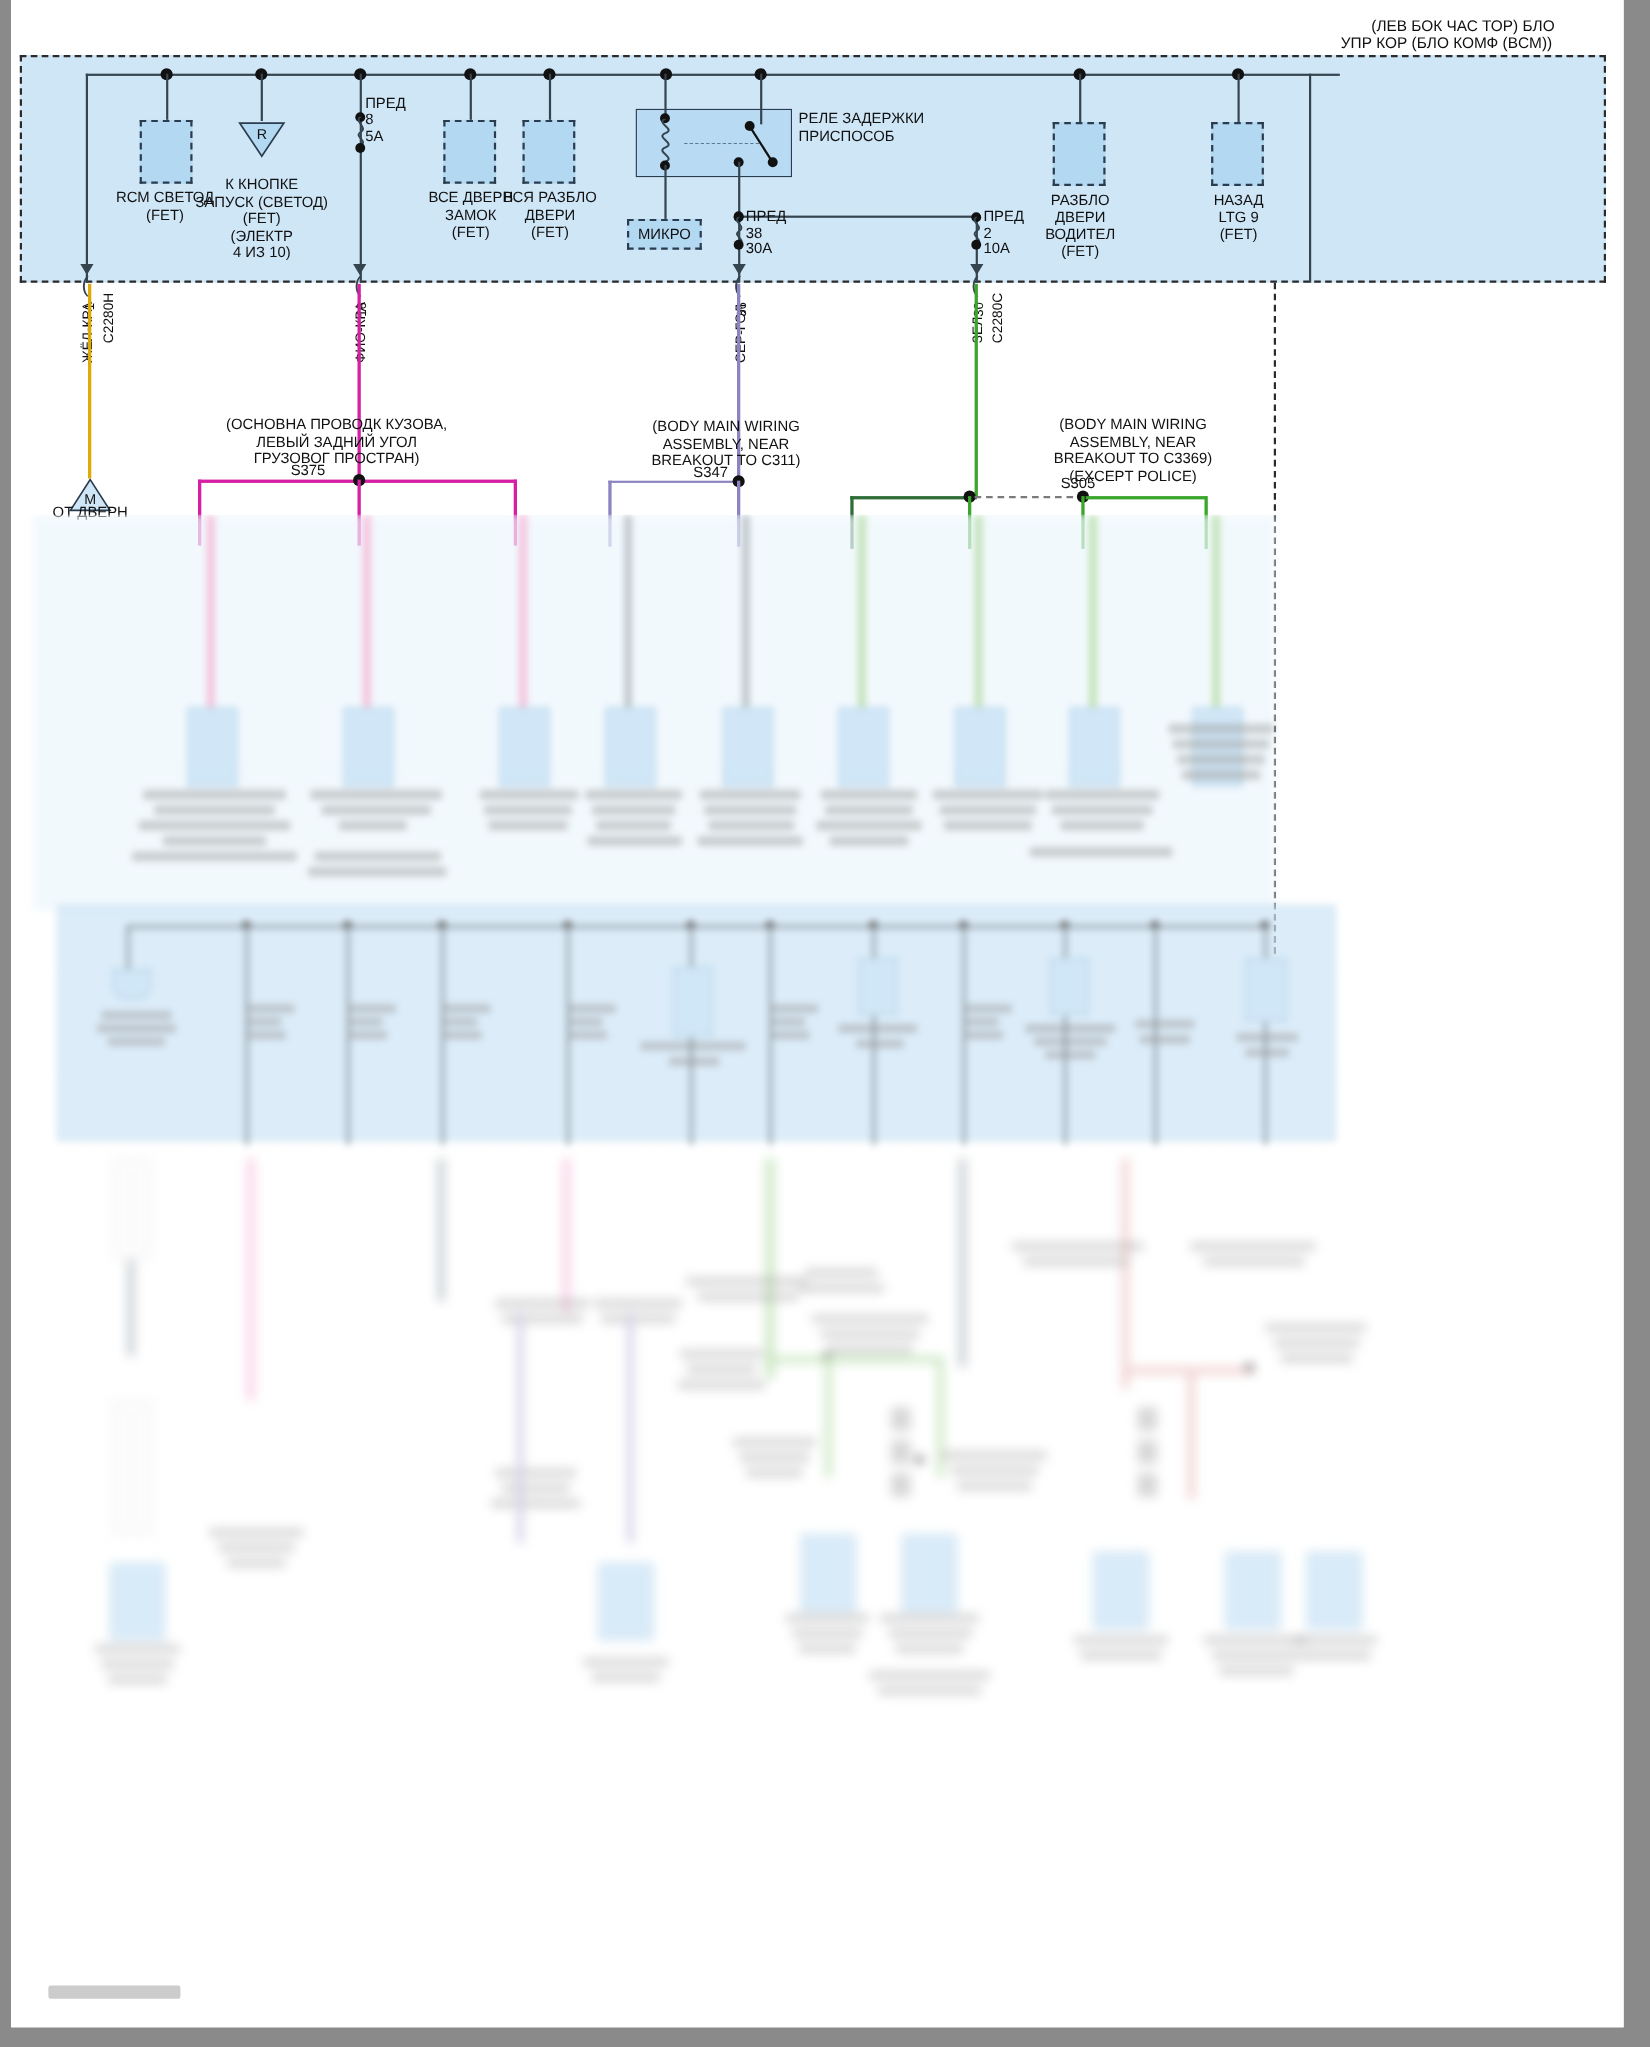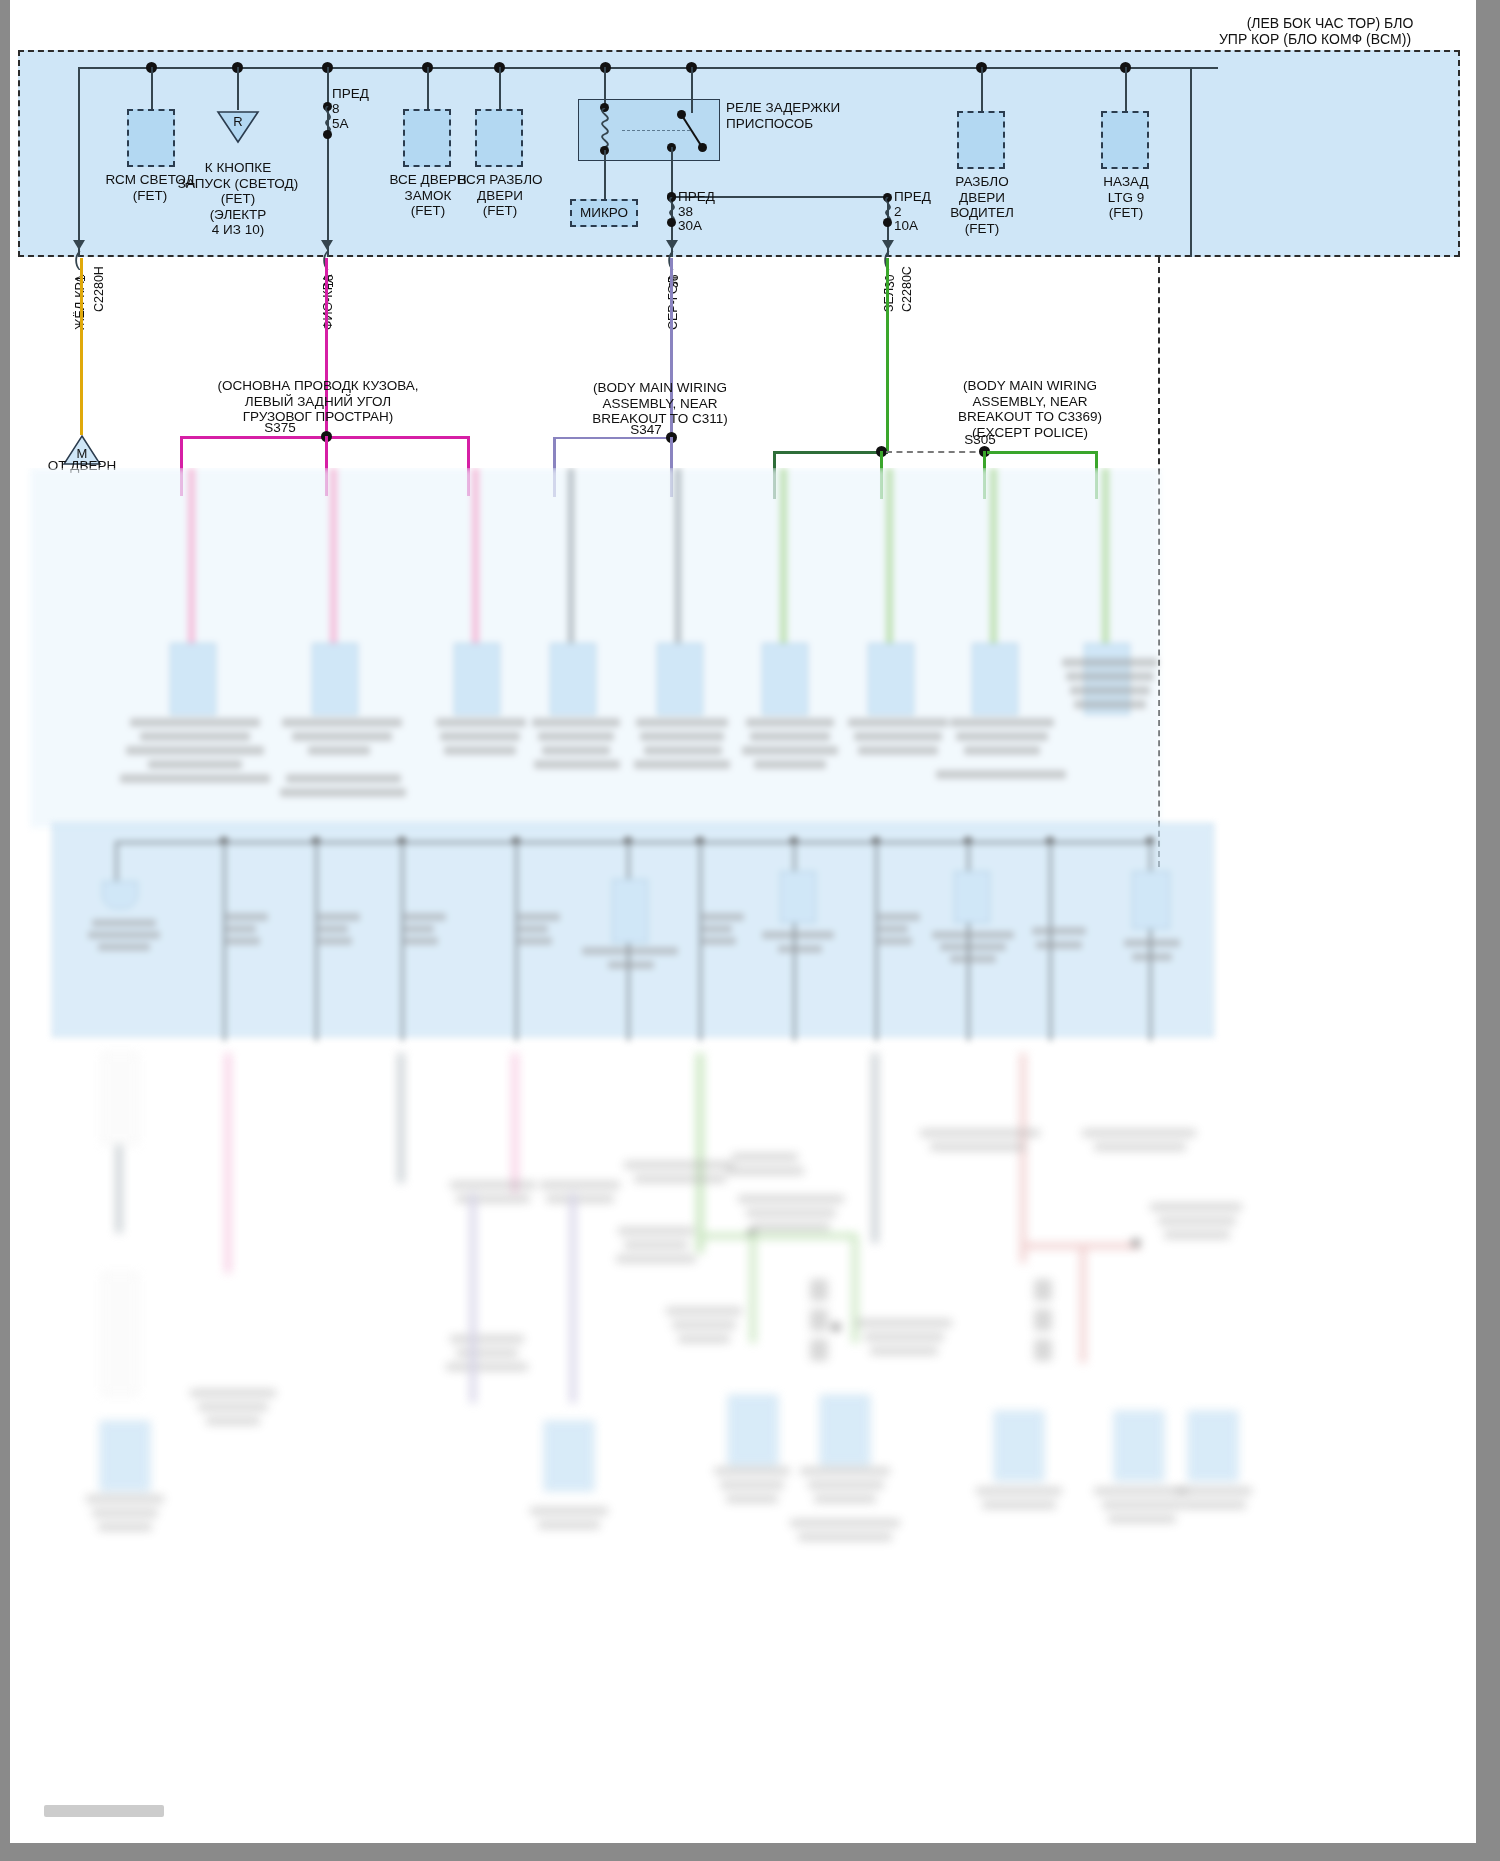--- a/index.html
+++ b/index.html
@@ -252,21 +252,21 @@
     <div class="pinbrk" style="left:312px;top:249px;">(</div>
     <div class="vlbl" style="left:312px;top:288px;font-size:12px;">16</div>
     <div class="vlbl" style="left:311px;top:330px;font-size:12.5px;">ФИО-КРА</div>
     <div class="w wv mag" style="left:315px;top:258px;height:180px;width:3px;"></div>
 
     <div class="w wh mag" style="left:170px;top:436px;width:290px;height:3px;"></div>
     <div class="dot" style="left:311px;top:431px;"></div>
     <div class="w wv mag" style="left:170px;top:436px;height:60px;width:3px;"></div>
     <div class="w wv mag" style="left:457px;top:436px;height:60px;width:3px;"></div>
     <div class="w wv mag" style="left:315px;top:436px;height:60px;width:3px;"></div>
-    <div class="lbl" style="left:148px;top:378px;width:320px;">(ОСНОВНА ПРОВОДК КУЗОВА,
+    <div class="lbl" style="left:136px;top:378px;width:320px;">(ОСНОВНА ПРОВОДК КУЗОВА,
 ЛЕВЫЙ ЗАДНИЙ УГОЛ
 ГРУЗОВОГ ПРОСТРАН)</div>
     <div class="lbl" style="left:230px;top:420px;width:80px;">S375</div>
 
     <div class="arrow-d" style="left:656px;top:240px;"></div>
     <div class="pinbrk" style="left:657px;top:249px;">(</div>
     <div class="vlbl" style="left:657px;top:288px;font-size:12px;">36</div>
     <div class="vlbl" style="left:656px;top:330px;font-size:12.5px;">СЕР-ГОЛ</div>
     <div class="w wv pur" style="left:660px;top:258px;height:182px;width:3px;"></div>
     <div class="w wh pur" style="left:543px;top:437px;width:120px;height:2px;"></div>

